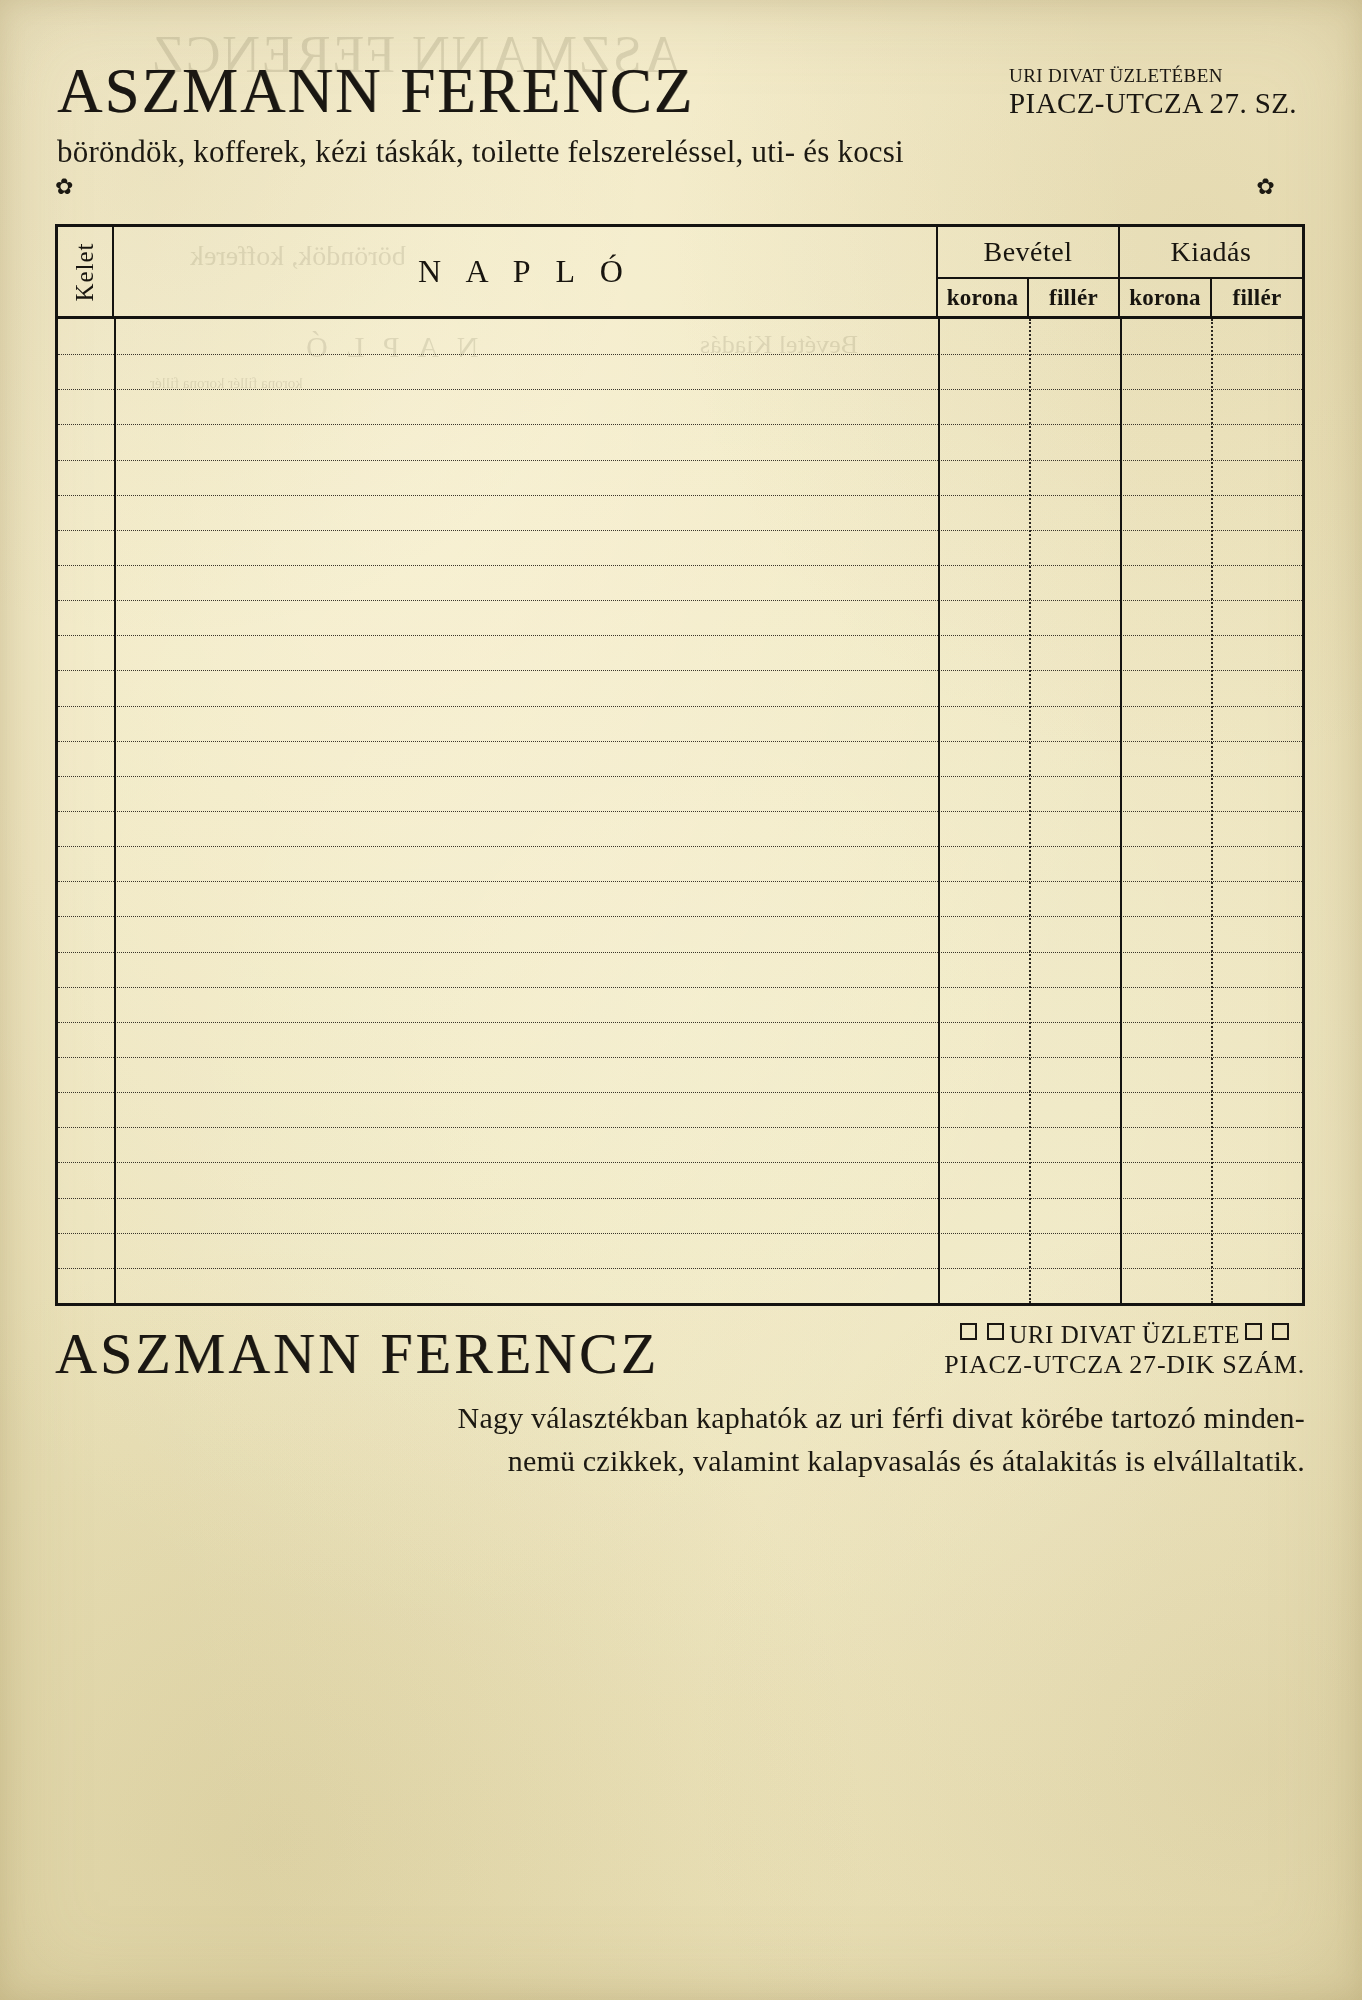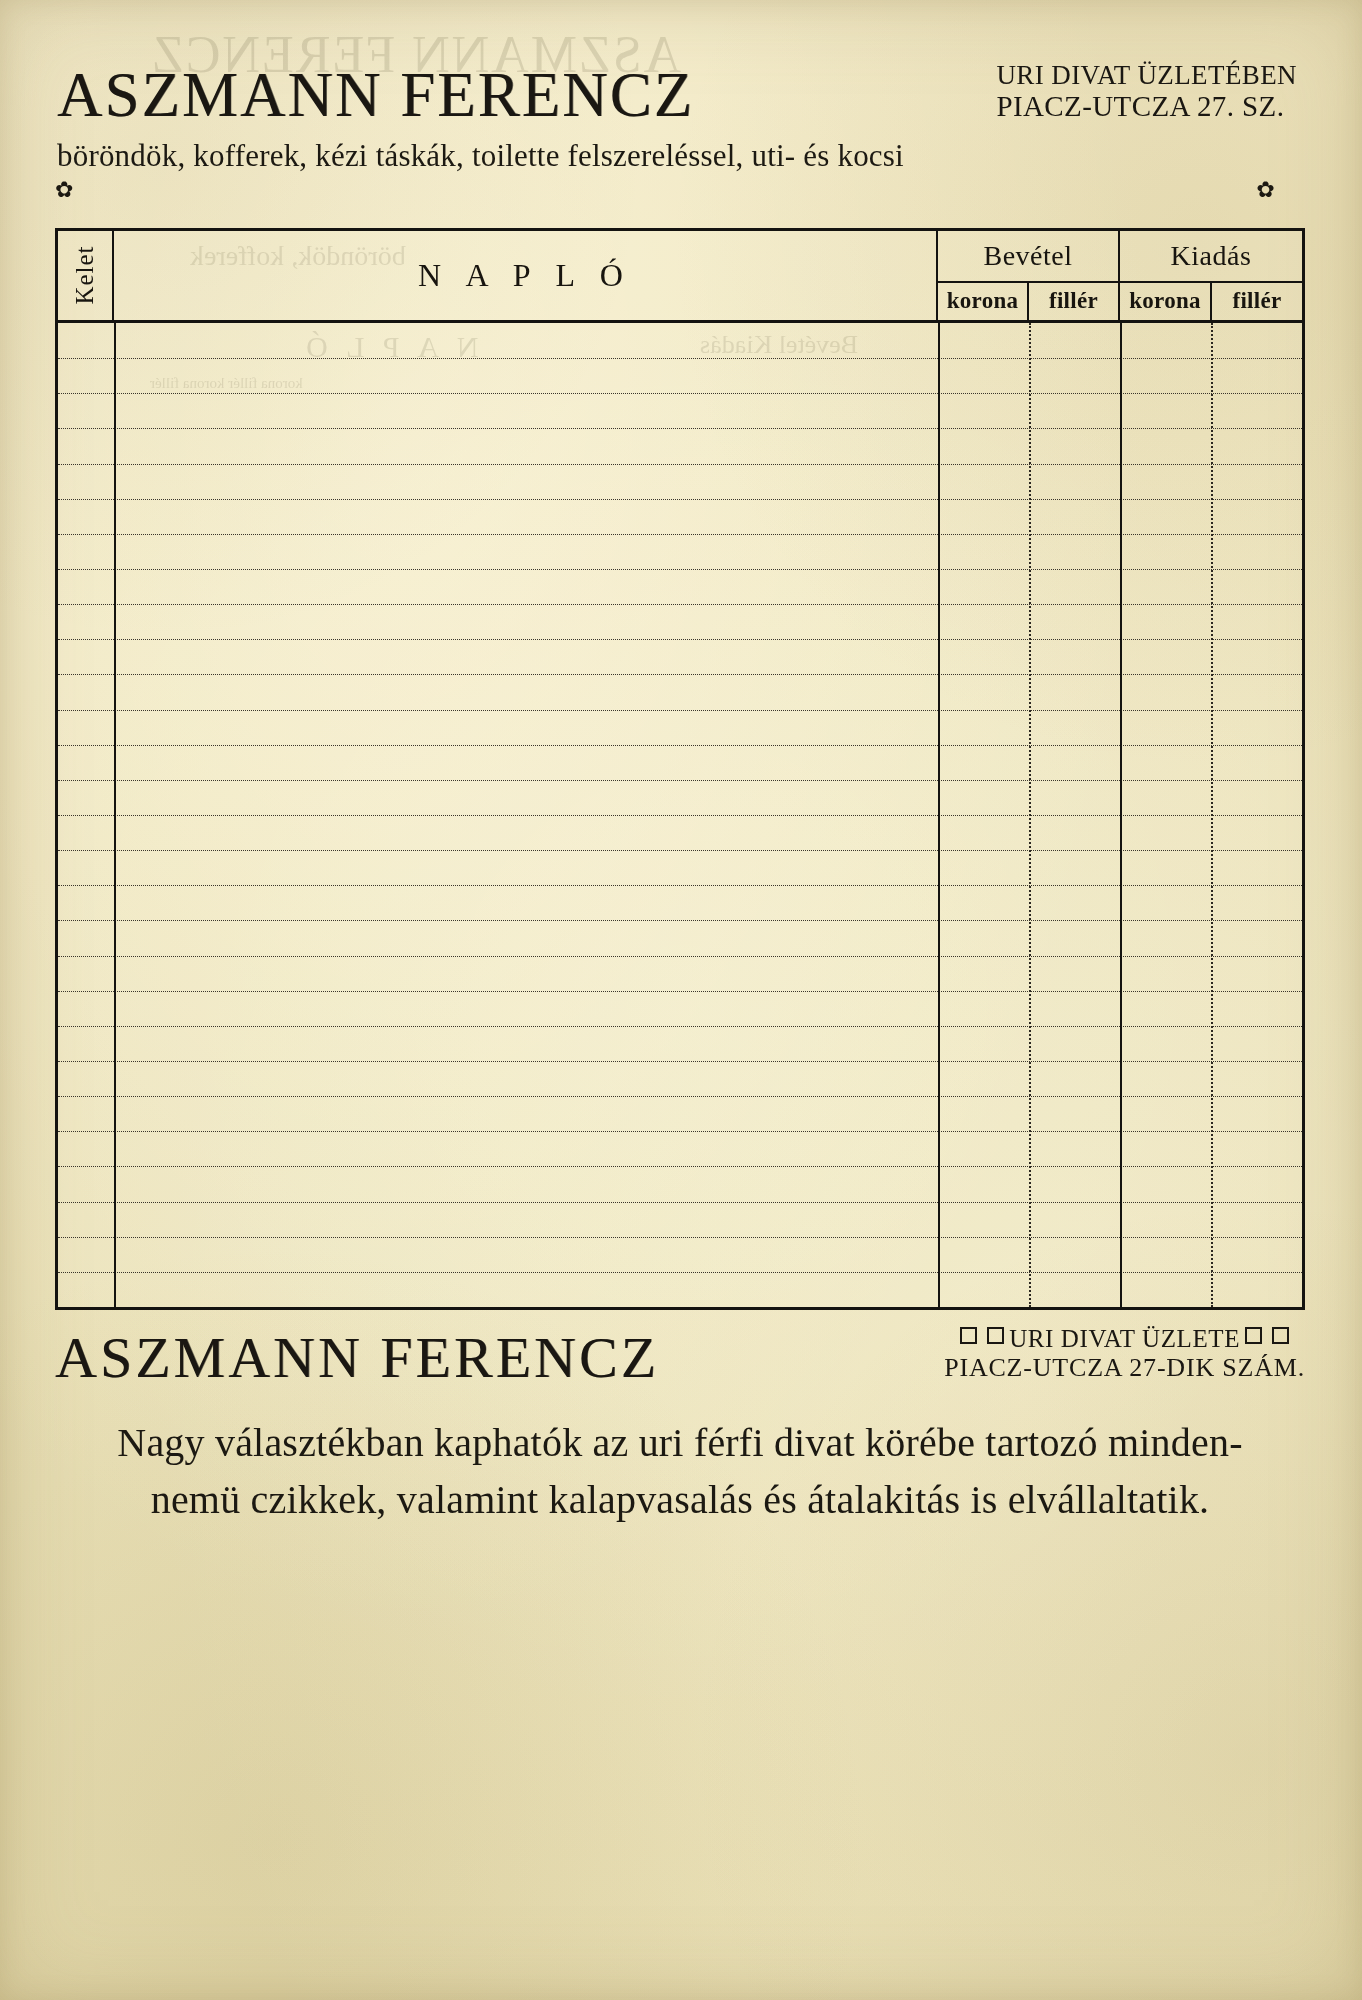--- a/index.html
+++ b/index.html
@@ -67,21 +67,21 @@
     white-space: nowrap;
     text-shadow: 0.6px 0 0 rgba(20,18,12,0.55);
   }
   .brand-right {
     text-align: left;
     line-height: 1.12;
     padding-bottom: 4px;
     color: #1a1712;
   }
   .brand-right .l1 {
-    font-size: 27px;
+    font-size: 19px;
     letter-spacing: 0.4px;
     white-space: nowrap;
   }
   .brand-right .l2 {
     font-size: 29px;
     letter-spacing: 0.4px;
     white-space: nowrap;
   }
 
   .tagline {
@@ -254,25 +254,25 @@
   }
   .sq {
     display: inline-block;
     width: 13px;
     height: 13px;
     border: 2px solid #1a1712;
     margin: 0 5px;
     transform: translateY(-3px);
   }
   .footer-note {
-    margin-top: 28px;
-    font-size: 40px;
+    margin-top: 14px;
+    font-size: 30px;
     line-height: 1.42;
     color: #1c1912;
-    text-align: center;
+    text-align: right;
     letter-spacing: 0.2px;
   }
 
   
   .ghost {
     position: absolute;
     color: rgba(90,80,50,0.16);
     font-family: "Liberation Serif", serif;
     transform: scaleX(-1);
     pointer-events: none;

